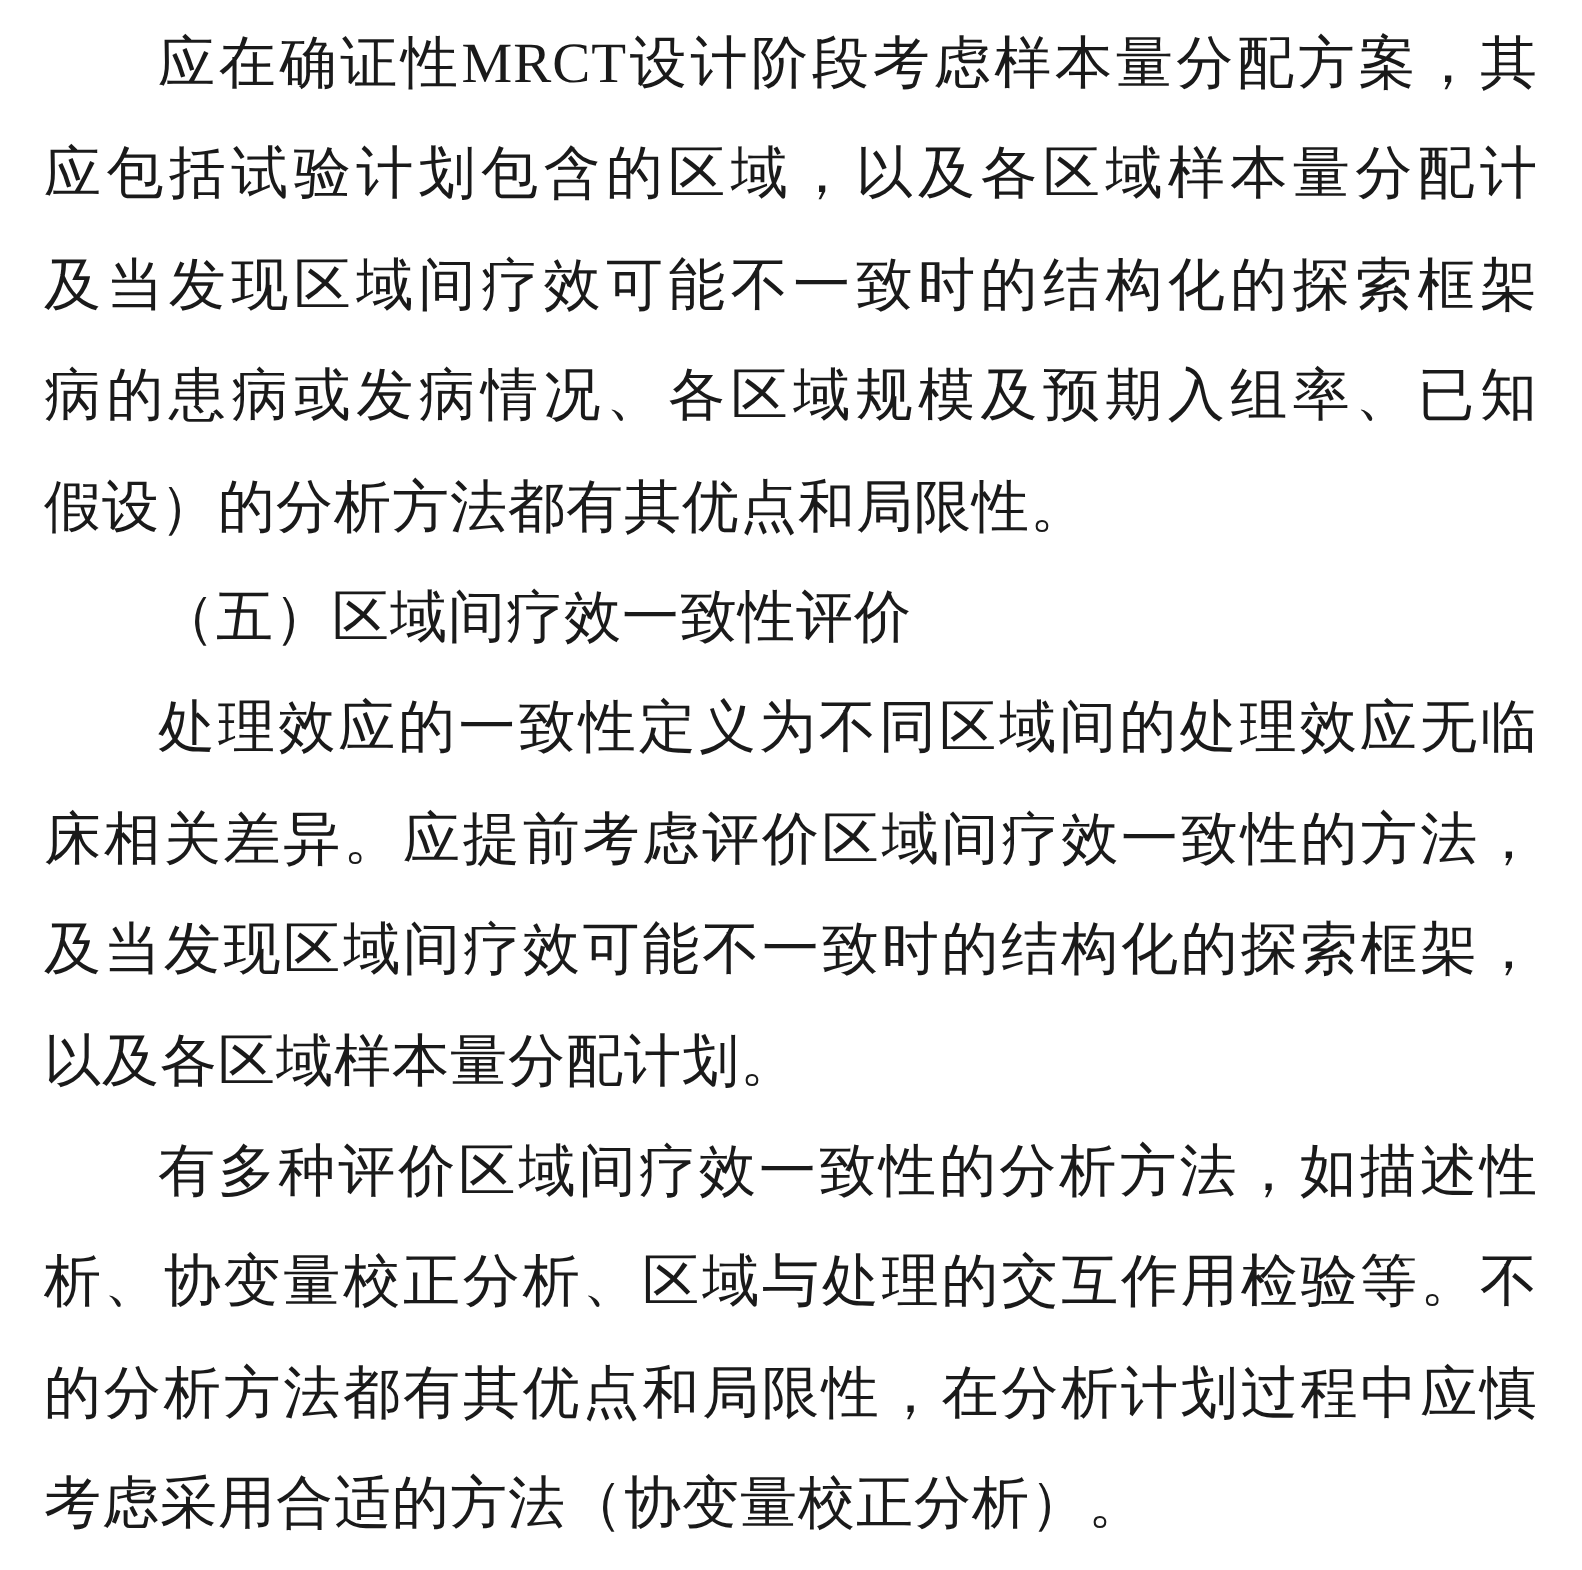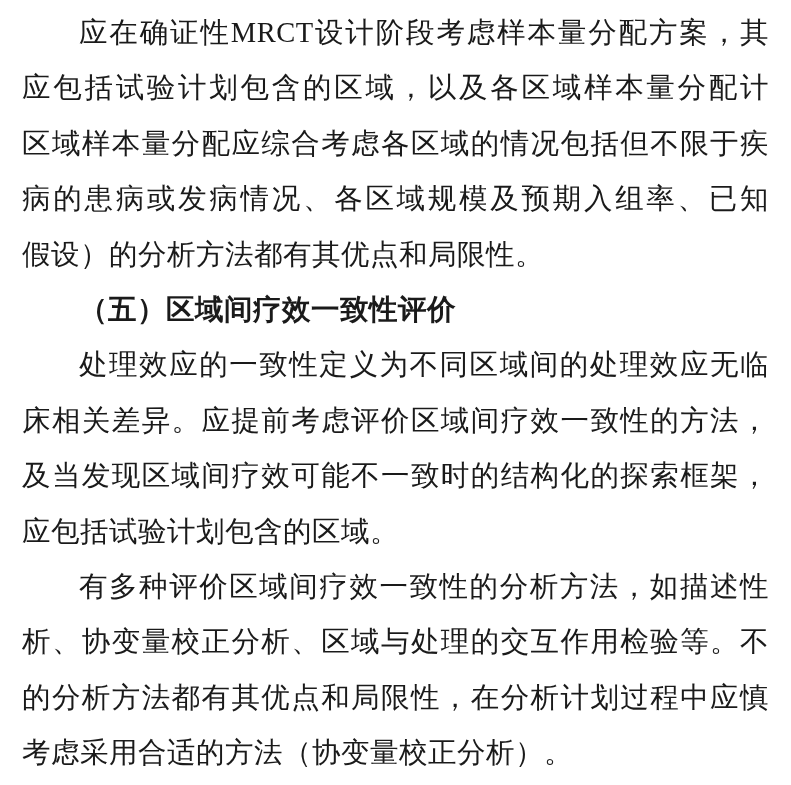--- a/index.html
+++ b/index.html
@@ -30,35 +30,35 @@
   }
   
   .line.stretch {
     text-align-last: justify;
   }
   
   .line.indent {
     text-indent: 2em;
   }
   .line.heading {
-    font-weight: bold;
+    font-weight: normal;
     text-align-last: left;
   }
 </style>
 </head>
 <body>
 
 <div class="page">
   <div class="line indent stretch">应在确证性MRCT设计阶段考虑样本量分配方案，其中</div>
   <div class="line stretch">应包括试验计划包含的区域，以及各区域样本量分配计划。</div>
-  <div class="line stretch">区域样本量分配应综合考虑各区域的情况包括但不限于疾</div>
+  <div class="line stretch">及当发现区域间疗效可能不一致时的结构化的探索框架</div>
   <div class="line stretch">病的患病或发病情况、各区域规模及预期入组率、已知（或</div>
   <div class="line">假设）的分析方法都有其优点和局限性。</div>
   <div class="line indent heading">（五）区域间疗效一致性评价</div>
   <div class="line indent stretch">处理效应的一致性定义为不同区域间的处理效应无临</div>
   <div class="line stretch">床相关差异。应提前考虑评价区域间疗效一致性的方法，以</div>
   <div class="line stretch">及当发现区域间疗效可能不一致时的结构化的探索框架，以</div>
-  <div class="line">应包括试验计划包含的区域。</div>
+  <div class="line">以及各区域样本量分配计划。</div>
   <div class="line indent stretch">有多种评价区域间疗效一致性的分析方法，如描述性分</div>
   <div class="line stretch">析、协变量校正分析、区域与处理的交互作用检验等。不同</div>
   <div class="line stretch">的分析方法都有其优点和局限性，在分析计划过程中应慎重</div>
   <div class="line">考虑采用合适的方法（协变量校正分析）。</div>
 </div>
 
 </body></html>

